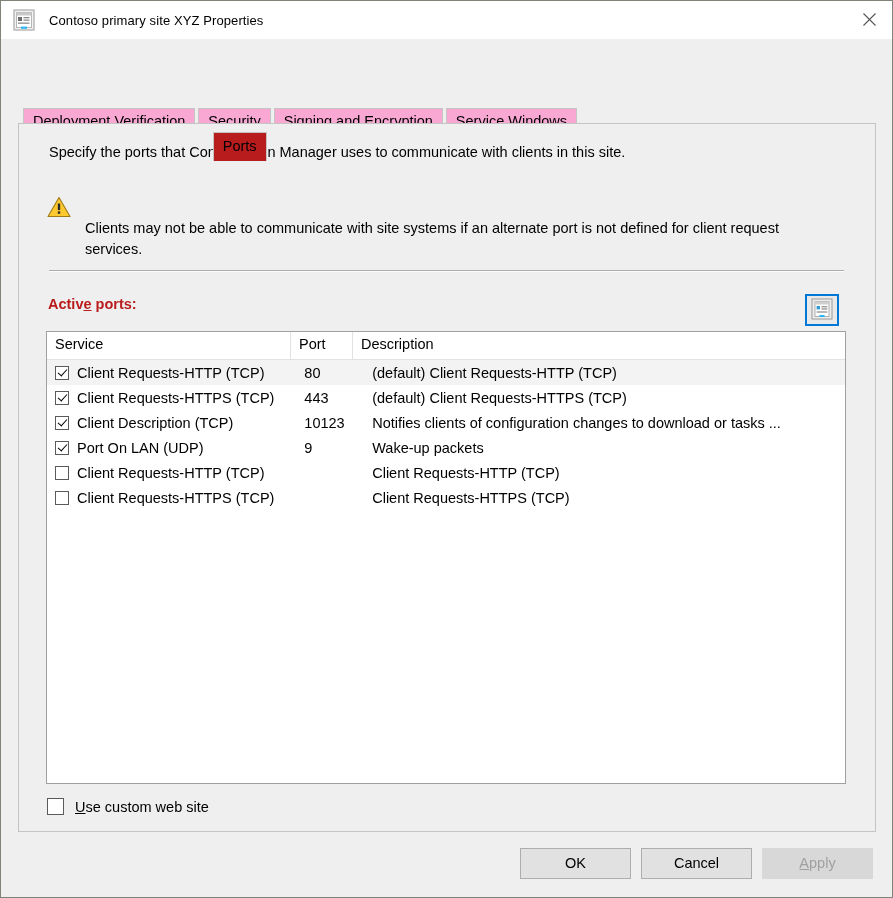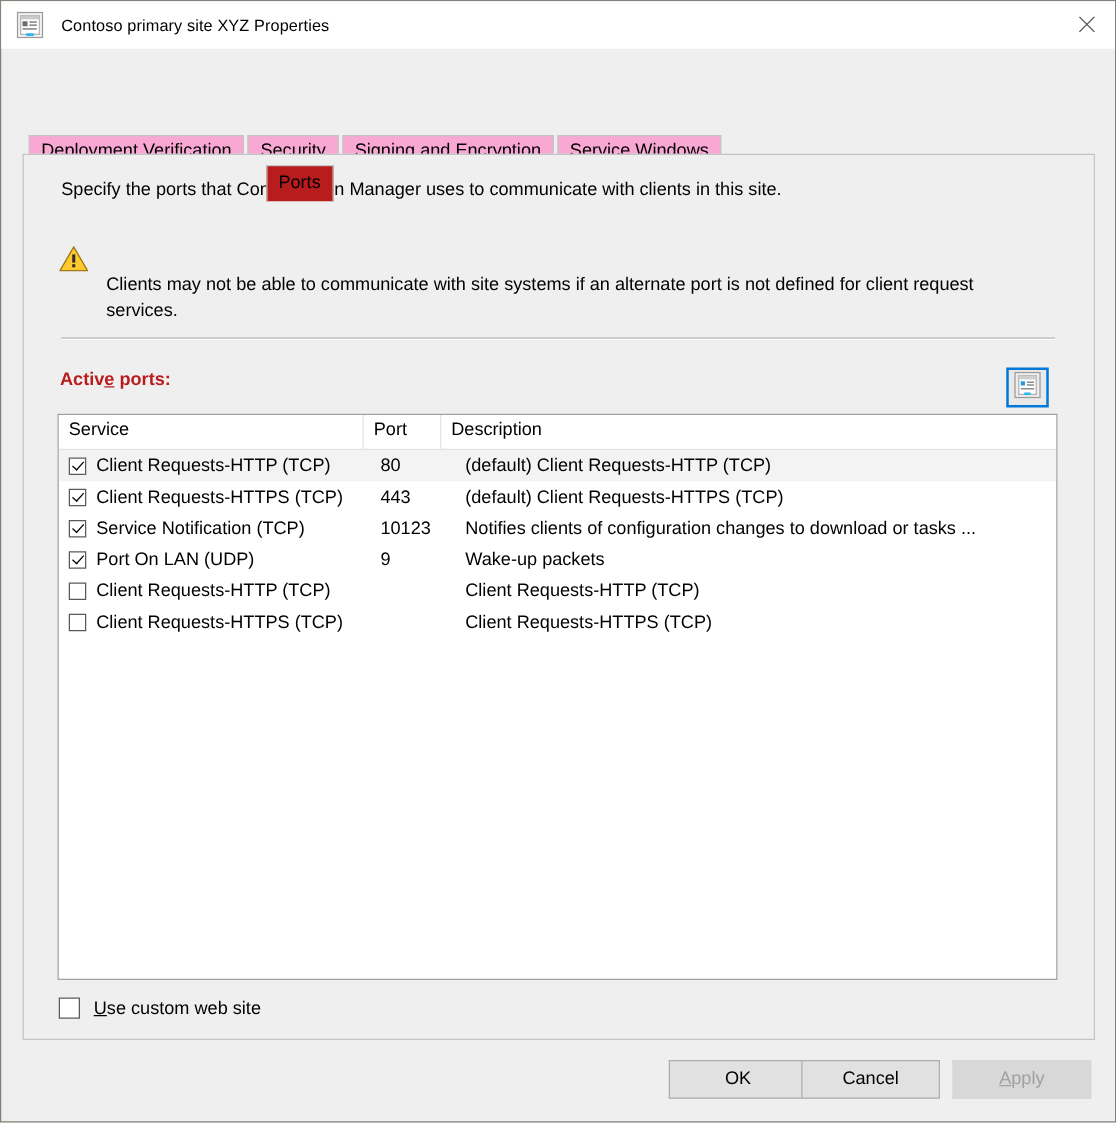--- a/index.html
+++ b/index.html
@@ -285,21 +285,21 @@
     box-sizing: border-box;
     border: 1px solid #adadad;
     background: #e1e1e1;
     font-family: "Liberation Sans", sans-serif;
     font-size: 14.5px;
     color: #000;
     line-height: 29px;
     text-align: center;
     padding: 0;
   }
-  #btn-ok     { left: 534px; }
+  #btn-ok     { left: 519px; }
   #btn-cancel { left: 640px; }
   #btn-apply  {
     left: 761px;
     color: #a0a0a0;
     background: #d8d8d8;
     border-color: #d8d8d8;
   }
 </style>
 </head>
 <body>
@@ -399,21 +399,21 @@
             <div class="cell-service">
               <span class="cb checked"></span>
               <span>Client Requests-HTTPS (TCP)</span>
             </div>
             <div class="cell-port">443</div>
             <div class="cell-desc">(default) Client Requests-HTTPS (TCP)</div>
           </div>
           <div class="lv-row">
             <div class="cell-service">
               <span class="cb checked"></span>
-              <span>Service Notification (TCP)</span>
+              <span>Client Description (TCP)</span>
             </div>
             <div class="cell-port">10123</div>
             <div class="cell-desc">Notifies clients of configuration changes to download or tasks ...</div>
           </div>
           <div class="lv-row">
             <div class="cell-service">
               <span class="cb checked"></span>
               <span>Port On LAN (UDP)</span>
             </div>
             <div class="cell-port">9</div>

